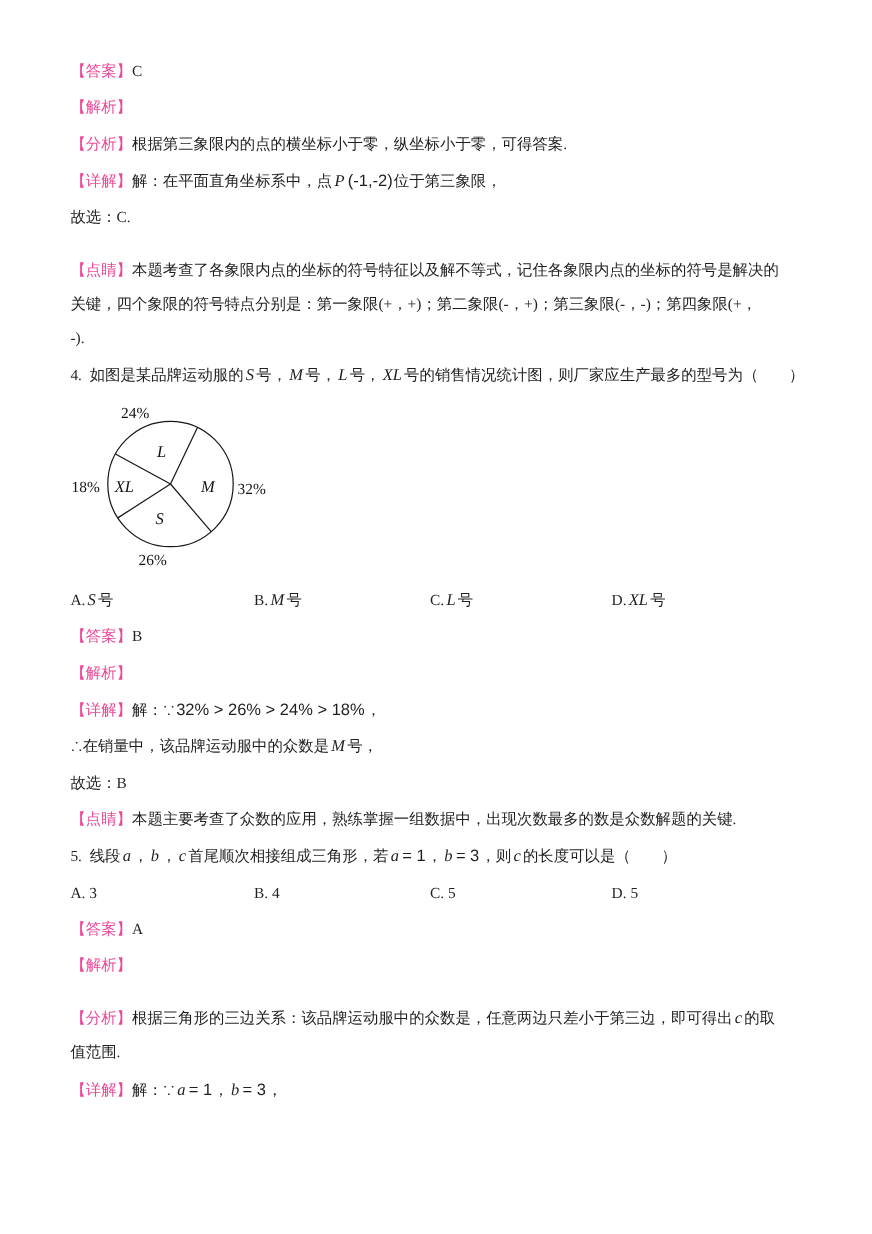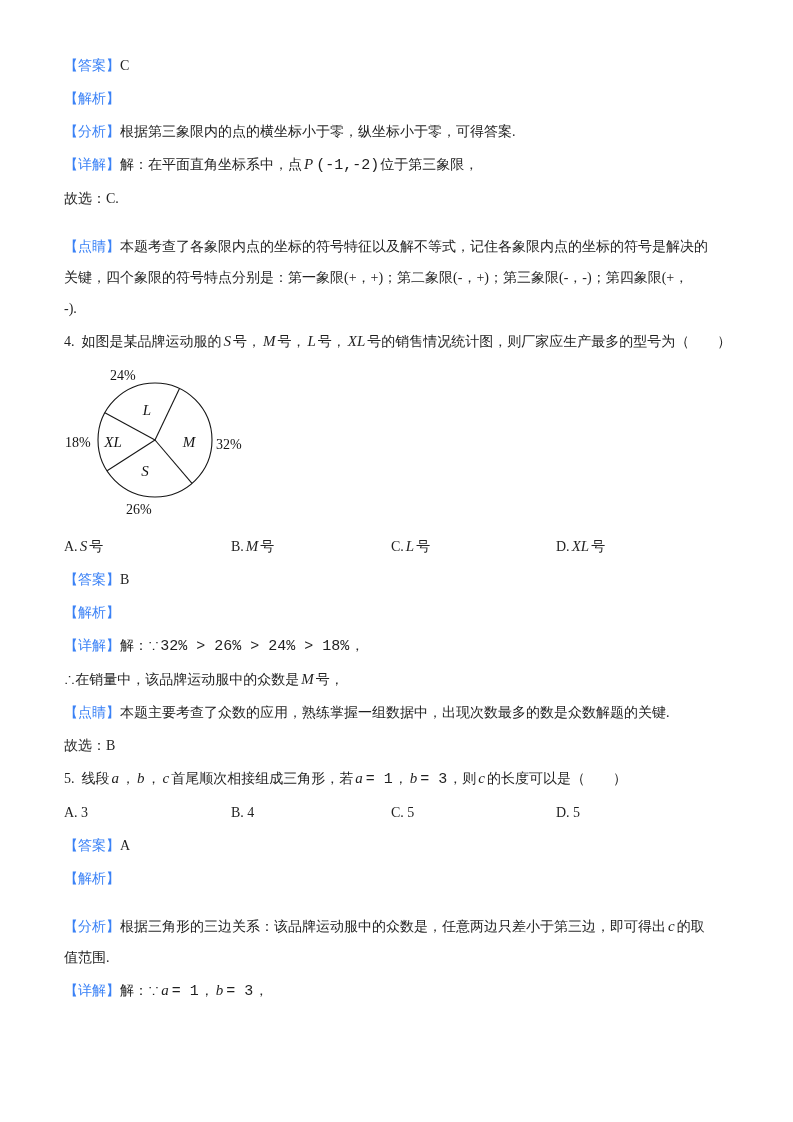--- a/index.html
+++ b/index.html
@@ -10,23 +10,23 @@
     padding:50px 64px 0 64px;
     background:#ffffff;
     color:#1f1f1f;
     font-family:"Liberation Serif","DejaVu Serif",serif;
     font-size:14px;
     overflow:hidden;
   }
   p.ln{margin:0 0 2px 0;line-height:31px;white-space:nowrap;}
   .wrapblock{margin:17px 0 2px 0;line-height:31px;}
   .wrapblock .subln{white-space:nowrap;line-height:31px;}
-  .lab{color:#3b82f6;}
+  .lab{color:#ec4899;}
   .m{font-family:"Liberation Serif","DejaVu Serif",serif;font-style:italic;font-size:15px;margin:0 2px;}
-  .mr{font-family:Liberation Mono, monospace;font-size:15px;margin:0 1px;}
+  .mr{font-family:Liberation Sans, sans-serif;font-size:15px;margin:0 1px;}
   .qnum{margin-right:7px;}
   .opts{display:grid;grid-template-columns:167px 160px 165px 1fr;margin:0 0 2px 0;line-height:31px;white-space:nowrap;}
   .fig{margin:6px 0 8px 0;text-align:center;}
   .fig svg{display:block;}
   .fig text{font-family:"Liberation Serif","DejaVu Serif",serif;font-size:14px;fill:#141414;}
   .fig text.it{font-style:italic;font-size:15px;}
   .fig .stroke{stroke:#161616;stroke-width:1.1;fill:none;}
 </style>
 </head>
 <body>
@@ -79,23 +79,23 @@
   <p class="ln"><span class="lab">【答案】</span><span>B</span></p>
 
   <p class="ln"><span class="lab">【解析】</span></p>
 
 
   <p class="ln"><span class="lab">【详解】</span><span>解：∵</span><span class="mr">32% &gt; 26% &gt; 24% &gt; 18%</span><span>，</span></p>
 
   <p class="ln"><span>∴在销量中，该品牌运动服中的众数是</span><span class="m">M</span><span>号，</span></p>
 
 
+  <p class="ln"><span>故选：B</span></p>
+
   <p class="ln"><span class="lab">【点睛】</span><span>本题主要考查了众数的应用，熟练掌握一组数据中，出现次数最多的数是众数解题的关键.</span></p>
-
-  <p class="ln"><span>故选：B</span></p>
 
   <p class="ln"><span class="qnum">5.</span><span>线段</span><span class="m">a</span><span>，</span><span class="m">b</span><span>，</span><span class="m">c</span><span>首尾顺次相接组成三角形，若</span><span class="m">a</span><span class="mr">= 1</span><span>，</span><span class="m">b</span><span class="mr">= 3</span><span>，则</span><span class="m">c</span><span>的长度可以是（　　）</span></p>
 
   <div class="opts">
     <span>A. 3</span>
     <span>B. 4</span>
     <span>C. 5</span>
     <span>D. 5</span>
   </div>
 

